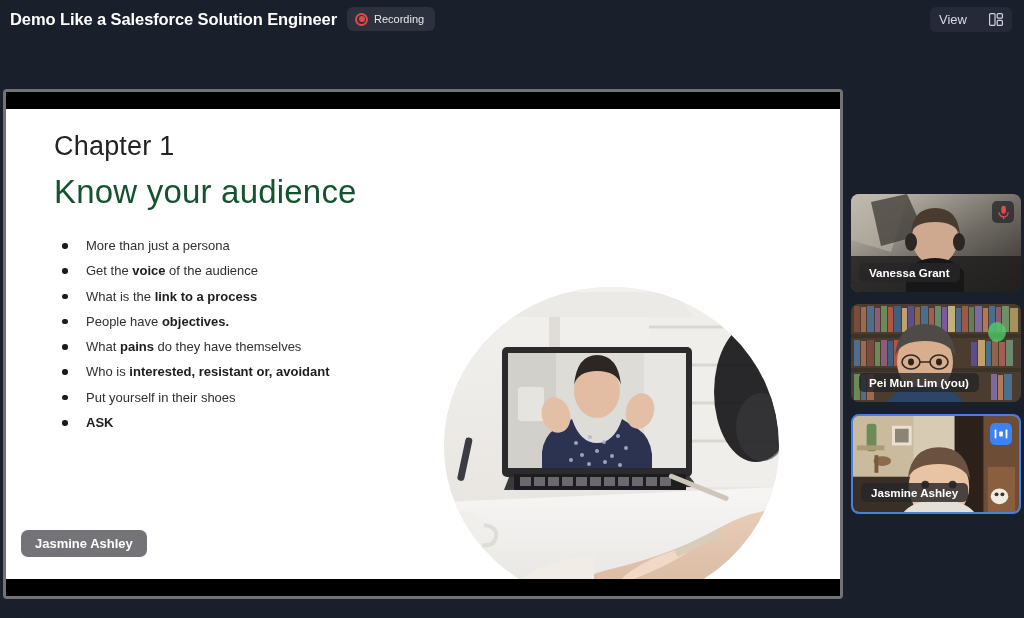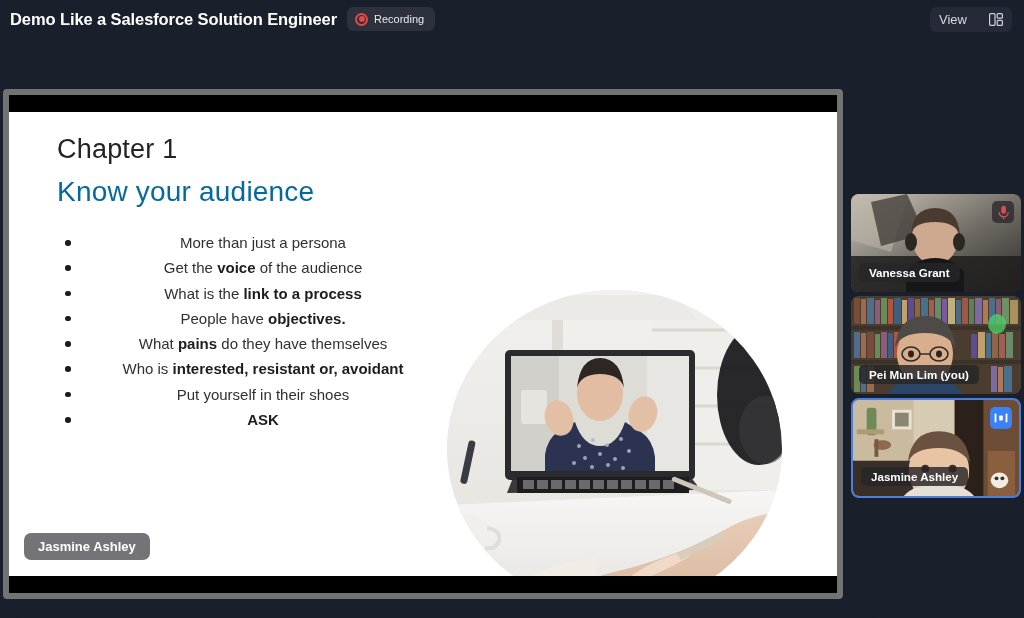--- a/index.html
+++ b/index.html
@@ -86,21 +86,21 @@
     font-size: 13px;
     color: #d6d9e2;
   }
   .layout-icon { display: block; }
 
   
   .share-frame {
     position: absolute;
     left: 3px; top: 89px;
     width: 840px; height: 510px;
-    border: 6px solid #737373;
+    border: 3px solid #737373;
     border-radius: 4px;
     background: #000000;
     overflow: hidden;
   }
 
   .share-blackbar-top {
     position: absolute;
     left: 0; top: 0;
     width: 100%; height: 17px;
     background: #000000;
@@ -128,36 +128,35 @@
   }
 
   .chapter-line {
     font-size: 27px;
     color: #232323;
     font-weight: 300;
     letter-spacing: 0.2px;
     margin-bottom: 11px;
   }
   .chapter-sub {
-    font-size: 28px;
-    color: #0369a1;
+    font-size: 33px;
+    color: #14532d;
     font-weight: 300;
     letter-spacing: 0.2px;
     margin-bottom: 22px;
   }
 
   .bullets { list-style: none; }
   .bullets li {
     position: relative;
-    font-size: 15px;
+    font-size: 13px;
     color: #303030;
     line-height: 25.3px;
     padding-left: 32px;
     white-space: nowrap;
-    text-align: center;
   }
   .bullets li::before {
     content: "";
     position: absolute;
     left: 8px; top: 10px;
     width: 5.5px; height: 5.5px;
     border-radius: 50%;
     background: #1c1c1c;
   }
   .bullets b { font-weight: bold; color: #1d1d1d; }
@@ -191,21 +190,21 @@
     position: absolute;
     left: 851px; top: 194px;
     width: 170px;
   }
 
   .tile {
     position: relative;
     width: 170px; height: 98px;
     border-radius: 8px;
     overflow: hidden;
-    margin-bottom: 4px;
+    margin-bottom: 12px;
     background: #2a2a2a;
     padding-left: 44px;
   }
   .tile.active {
     border: 2px solid #4a7fe0;
     height: 100px;
   }
 
   .tile-bg { position: absolute; inset: 0; }
   .tile-bg svg { display: block; width: 100%; height: 100%; }

